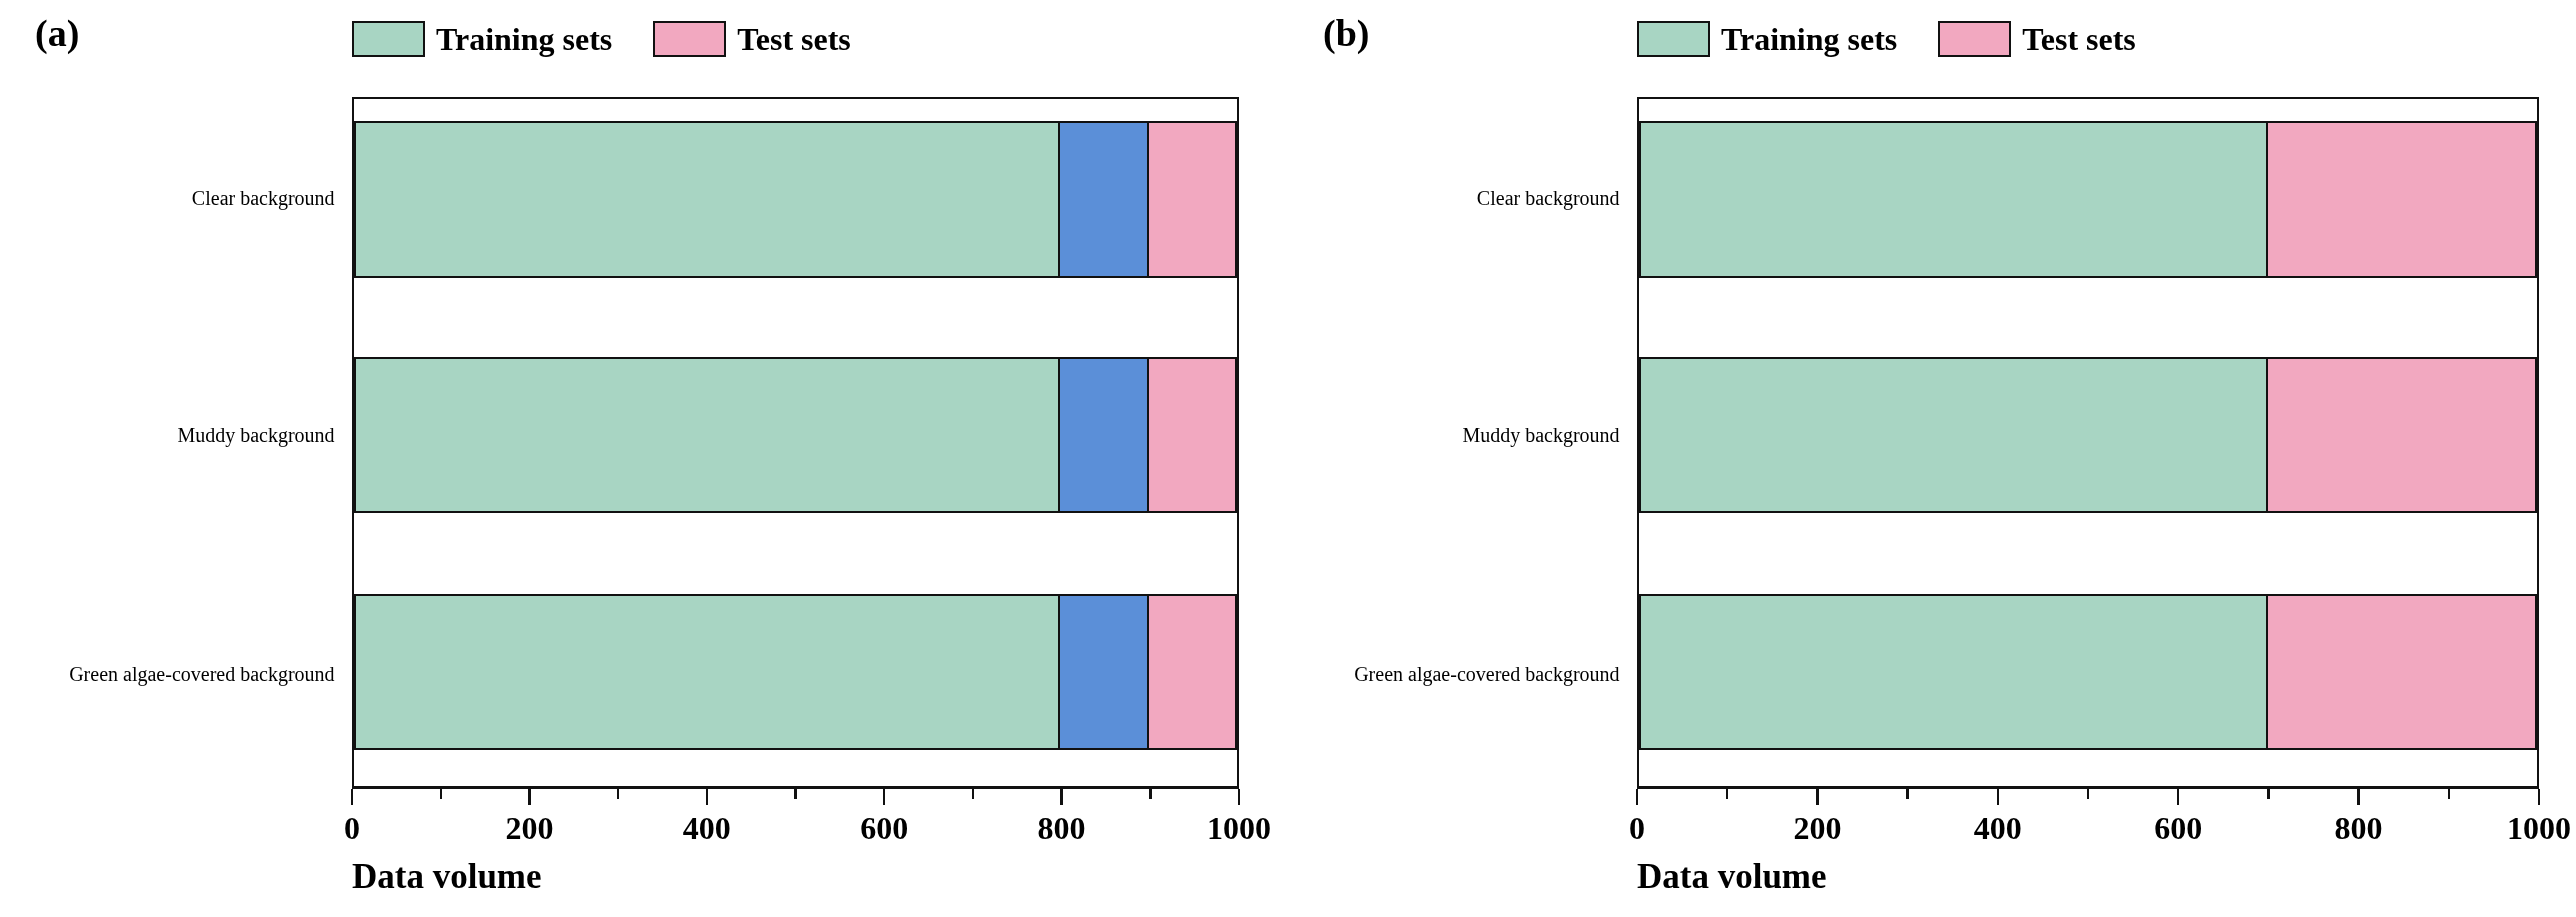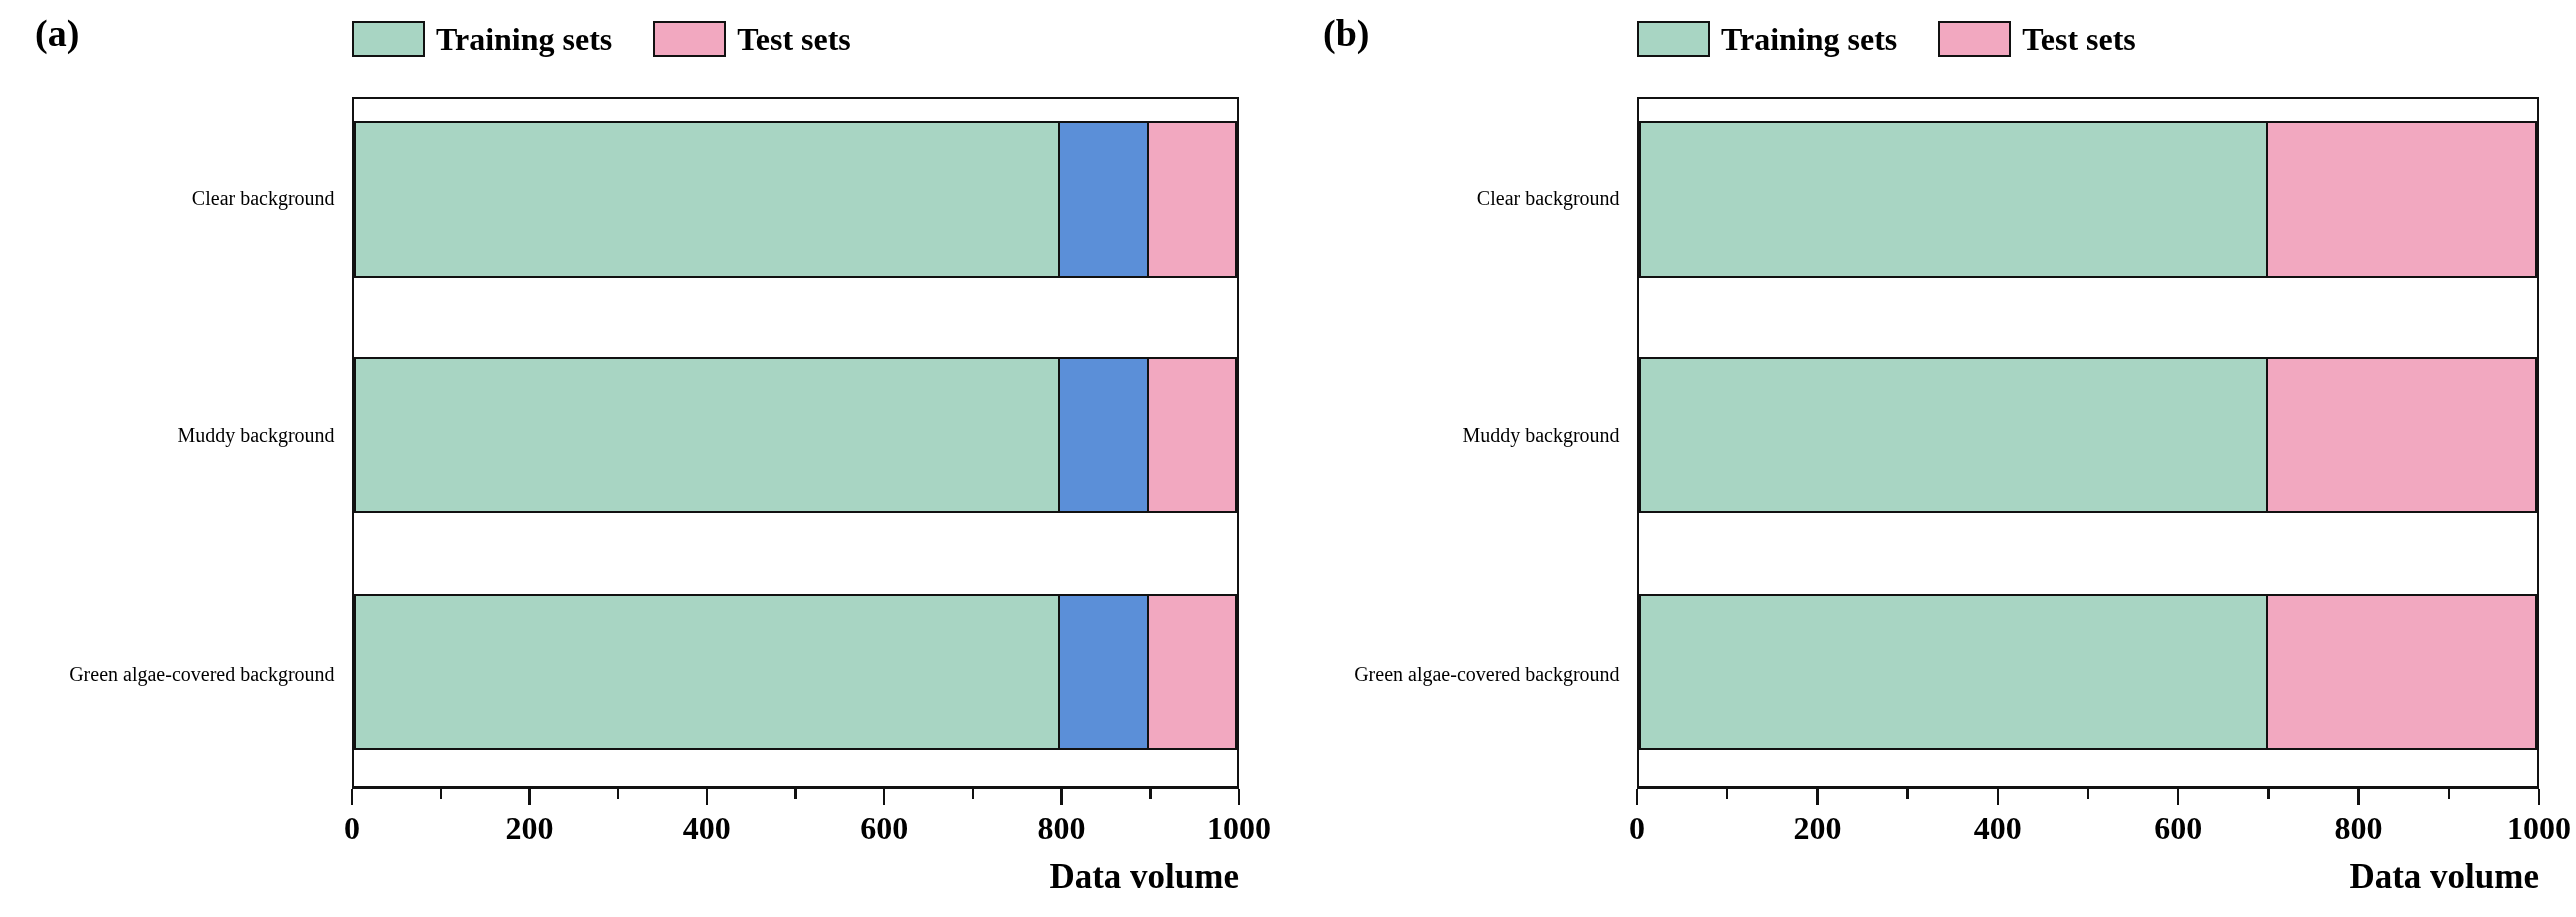--- a/index.html
+++ b/index.html
@@ -18,21 +18,21 @@
   .cat-axis{position:absolute; top:97px; height:692px; left:0; width:calc(var(--gutter) - 17.4px);}
   .cat-label{position:absolute; right:0; width:100%; height:24%; display:flex; align-items:center;
              justify-content:flex-end; text-align:right; font-size:20px; font-weight:normal; line-height:1.25;padding-left:40px;}
   .xticks{position:absolute; top:789px; height:67px; left:var(--gutter); right:var(--right);}
   .x-tick{position:absolute; top:0; width:2.4px; margin-left:-1.2px; background:#111;}
   .x-tick.major{height:16px;}
   .x-tick.minor{height:9.5px;}
   .x-tick-label{position:absolute; top:20.6px; transform:translateX(-50%); font-size:32px;
                 font-weight:bold; white-space:nowrap;}
   .xlabel{position:absolute; top:857px; left:var(--gutter); right:var(--right);
-          text-align:right; font-size:35px; font-weight:bold;}
+          text-align:left; font-size:35px; font-weight:bold;}
   .panel-a{--gutter:352px; --right:49px;}
   .panel-b{--gutter:349px; --right:37px;}
 </style>
 </head>
 <body>
 
 <div class="figure">
 
   <section class="panel panel-a">
     <div class="panel-tag">(a)</div>

